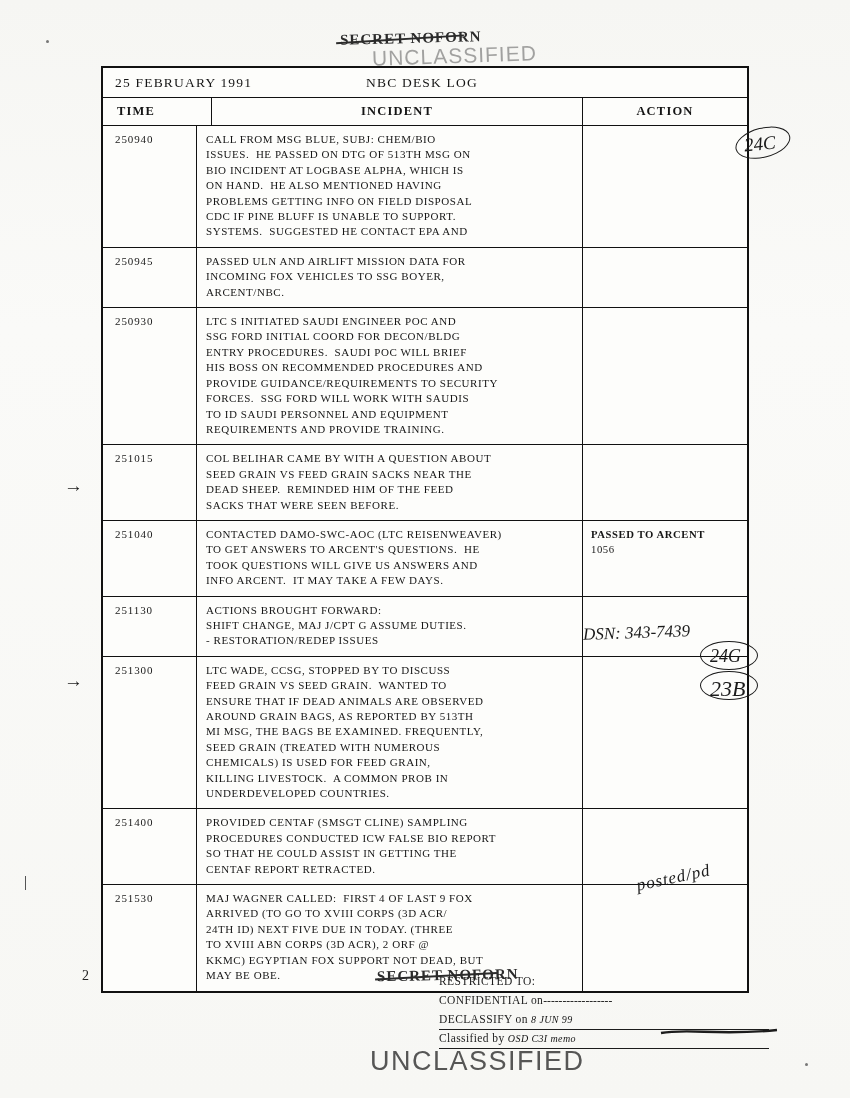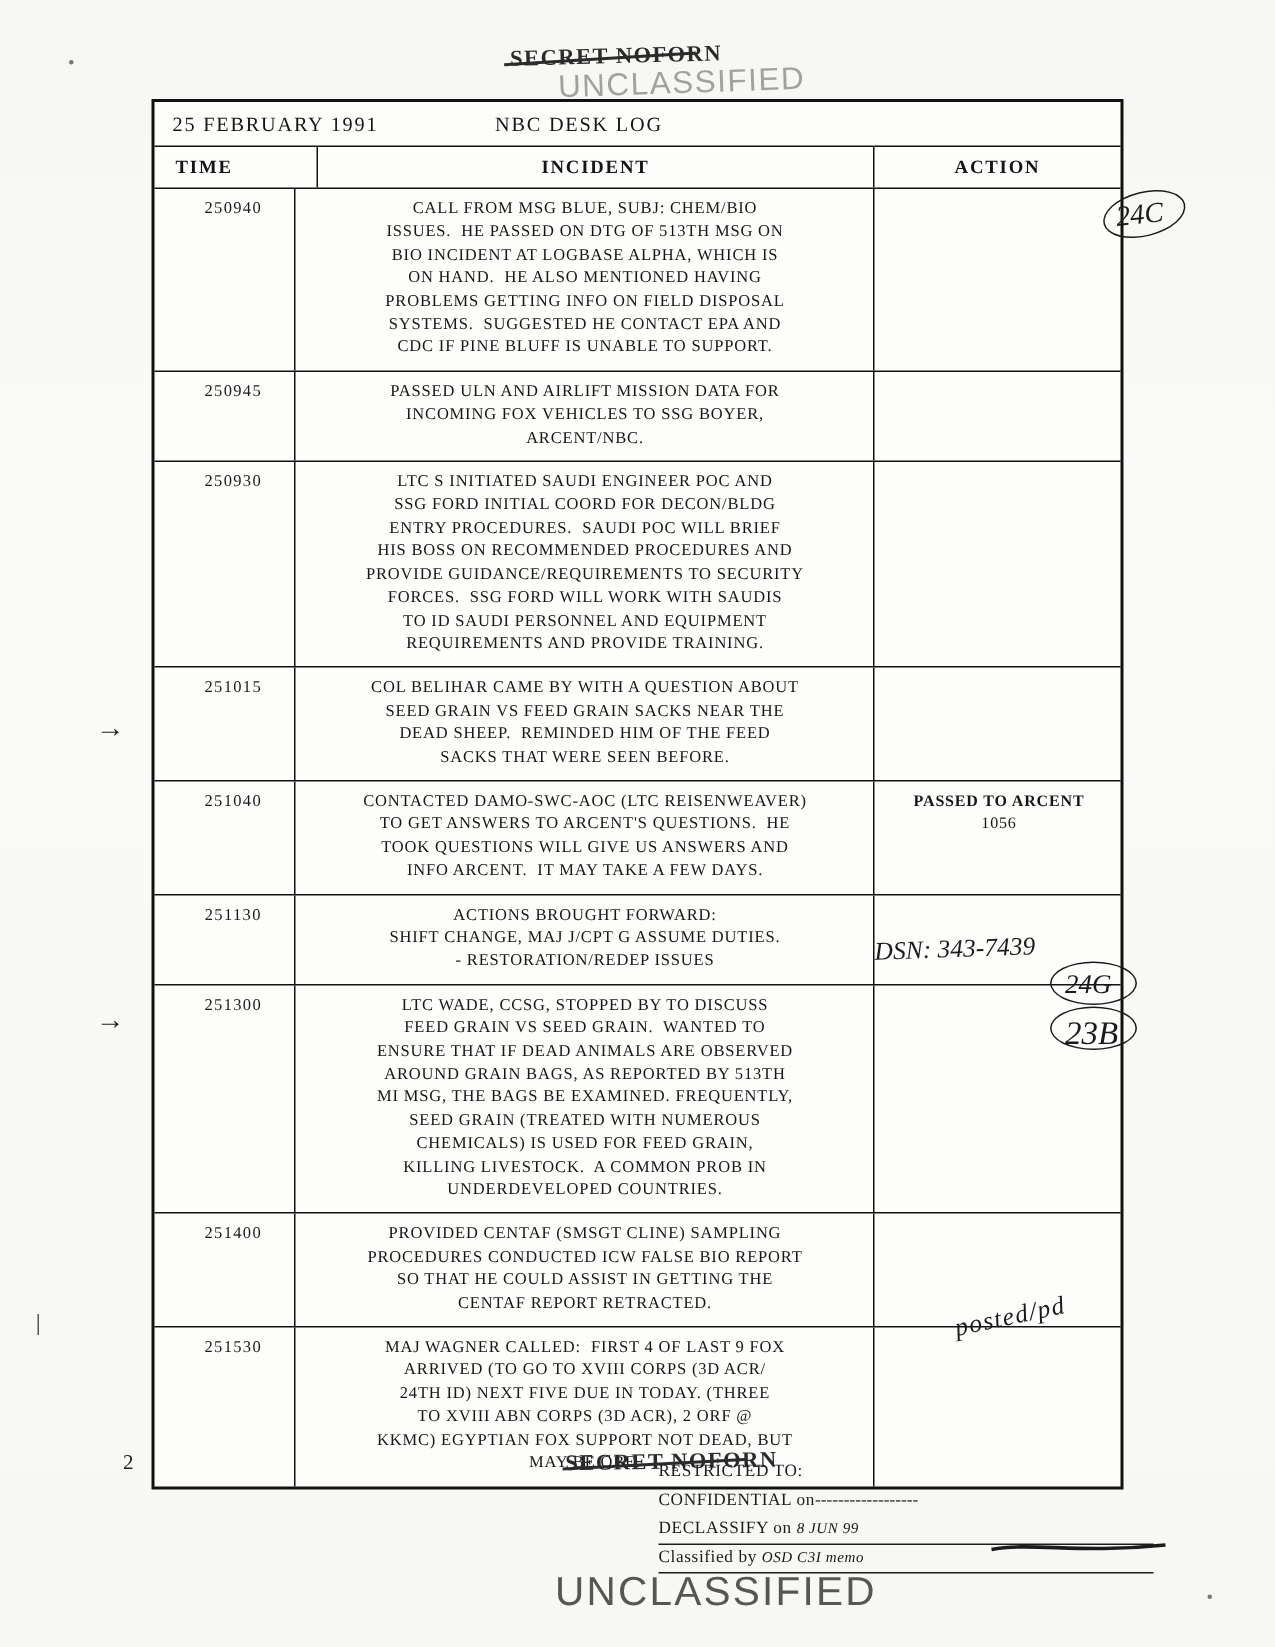--- a/index.html
+++ b/index.html
@@ -63,42 +63,42 @@
     position:absolute;left:101px;top:66px;width:648px;
     border:2px solid #111;
     background:#fdfdfb;
     box-sizing:border-box;
   }
   .log .hdr-title{
     display:flex;align-items:center;
     border-bottom:1.5px solid #111;
     height:29px;
     font-family:"Liberation Serif",serif;
-    font-size:13.5px;letter-spacing:1.2px;color:#151515;
+    font-size:13.5px;letter-spacing:1.2px;color:#151515;gap:36px;
   }
   .hdr-title .date{padding-left:12px;width:215px;}
   .hdr-title .ttl{flex:1;}
   .log .hdr-cols{
     display:flex;border-bottom:1.5px solid #111;height:27px;
     font-family:"Liberation Serif",serif;
     font-size:12.5px;letter-spacing:1.2px;color:#151515;font-weight:bold;
   }
   .hdr-cols .c-time{
     width:94px;padding-left:14px;display:flex;align-items:center;
     border-right:1.5px solid #111;
   }
   .hdr-cols .c-inc{
     flex:1;display:flex;align-items:center;justify-content:center;
     border-right:1.5px solid #111;
   }
   .hdr-cols .c-act{
     width:164px;display:flex;align-items:center;justify-content:center;
   }
 
-  .row{display:flex;border-bottom:1.3px solid #111;text-align:center;}
+  .row{display:flex;border-bottom:1.3px solid #111;}
   .row:last-child{border-bottom:none;}
   .cell-time{
     width:94px;box-sizing:border-box;
     border-right:1.3px solid #111;
     padding:7px 0 0 12px;
     font-family:"Liberation Serif",serif;
     font-size:11px;letter-spacing:.9px;color:#1a1a1a;
   }
   .cell-inc{
     flex:1;box-sizing:border-box;
@@ -214,22 +214,22 @@
 
     <div id="rows">
         <div class="row">
           <div class="cell-time">250940</div>
           <div class="cell-inc">
             <span class="inc-line">CALL FROM MSG BLUE, SUBJ: CHEM/BIO</span>
             <span class="inc-line">ISSUES.  HE PASSED ON DTG OF 513TH MSG ON</span>
             <span class="inc-line">BIO INCIDENT AT LOGBASE ALPHA, WHICH IS</span>
             <span class="inc-line">ON HAND.  HE ALSO MENTIONED HAVING</span>
             <span class="inc-line">PROBLEMS GETTING INFO ON FIELD DISPOSAL</span>
+            <span class="inc-line">CDC IF PINE BLUFF IS UNABLE TO SUPPORT.</span>
             <span class="inc-line">SYSTEMS.  SUGGESTED HE CONTACT EPA AND</span>
-            <span class="inc-line">CDC IF PINE BLUFF IS UNABLE TO SUPPORT.</span>
           </div>
           <div class="cell-act"></div>
         </div>
         <div class="row">
           <div class="cell-time">250945</div>
           <div class="cell-inc">
             <span class="inc-line">PASSED ULN AND AIRLIFT MISSION DATA FOR</span>
             <span class="inc-line">INCOMING FOX VEHICLES TO SSG BOYER,</span>
             <span class="inc-line">ARCENT/NBC.</span>
           </div>

